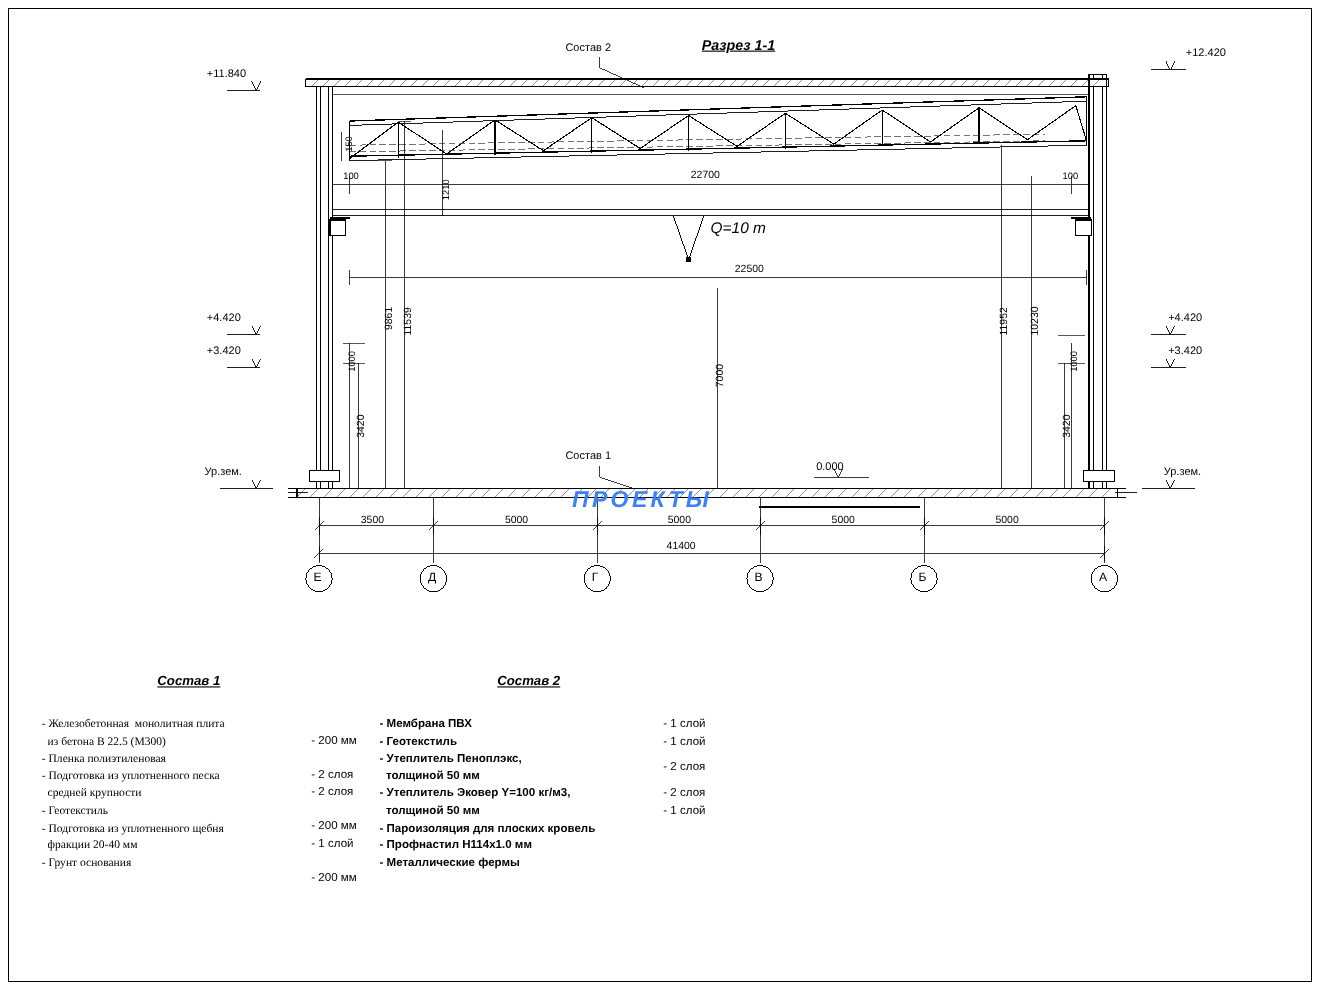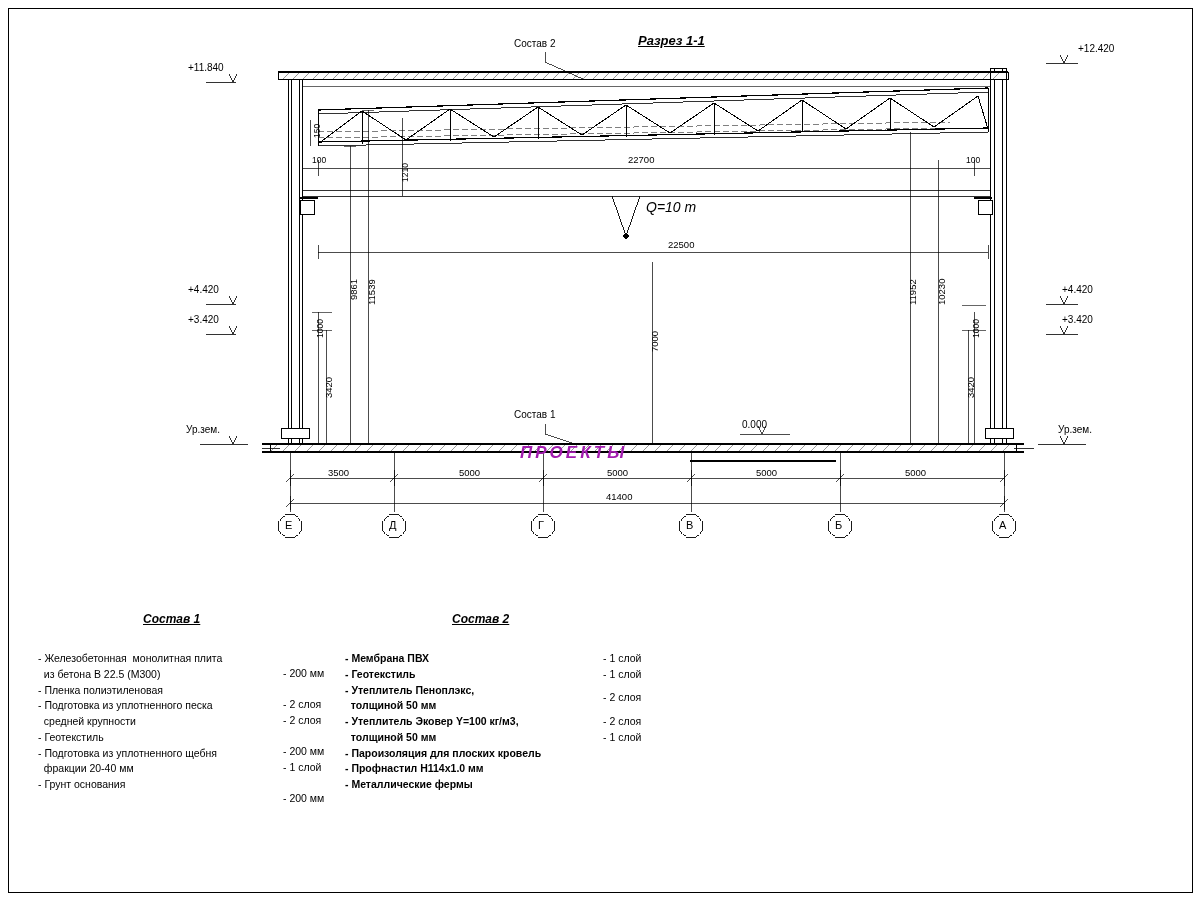--- a/index.html
+++ b/index.html
@@ -57,23 +57,23 @@
   .leg-val {
     position: absolute;
     font-size: 10.5px;
     line-height: 1.5;
     white-space: pre;
   }
   svg { display: block; }
   .wm {
     position: absolute;
     left: 520px; top: 443px;
-    font-size: 17px;
+    font-size: 21px;
     letter-spacing: 3px;
-    color: #a21caf;
+    color: #3b82f6;
     font-weight: bold;
     font-style: italic;
   }
 </style>
 </head>
 <body>
 
 <div id="sheet">
 
   <svg class="abs" style="left:0;top:0;" width="1200" height="900">
@@ -428,21 +428,21 @@
 
   <div class="txt" style="left:285px; top:519px;">Е</div>
   <div class="txt" style="left:389px; top:519px;">Д</div>
   <div class="txt" style="left:538px; top:519px;">Г</div>
   <div class="txt" style="left:686px; top:519px;">В</div>
   <div class="txt" style="left:835px; top:519px;">Б</div>
   <div class="txt" style="left:999px; top:519px;">А</div>
 
   <div class="sec-title txt" style="left:143px; top:612px;">Состав 1</div>
 
-  <div class="leg-col" style="left:38px; top:651px; width:250px;">
+  <div class="leg-col" style="left:38px; top:651px; width:250px;font-family:Liberation Serif, serif;">
     <div class="leg-line">- Железобетонная  монолитная плита
   из бетона B 22.5 (М300)</div>
     <div class="leg-line">- Пленка полиэтиленовая</div>
     <div class="leg-line">- Подготовка из уплотненного песка
   средней крупности</div>
     <div class="leg-line">- Геотекстиль</div>
     <div class="leg-line">- Подготовка из уплотненного щебня
   фракции 20-40 мм</div>
     <div class="leg-line">- Грунт основания</div>
   </div>

